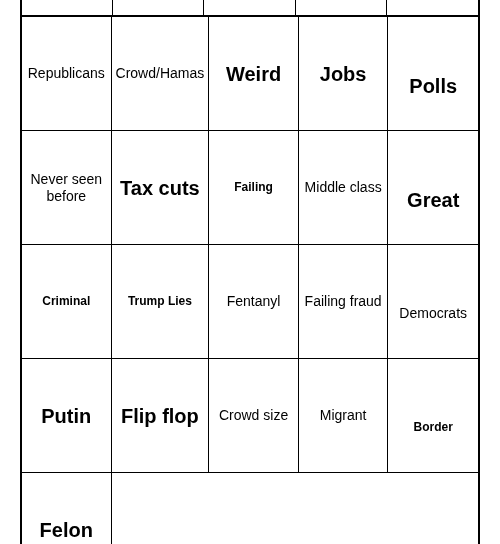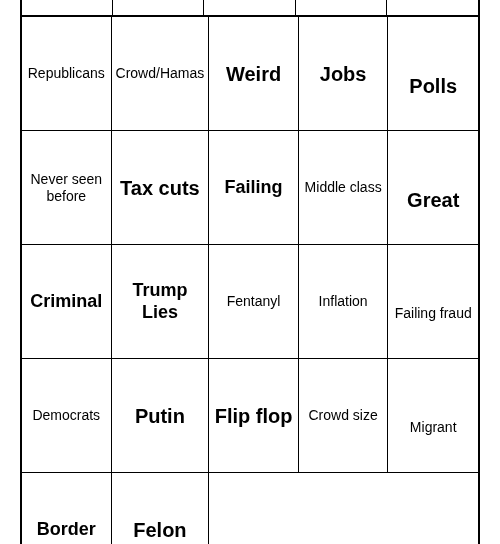--- a/index.html
+++ b/index.html
@@ -73,21 +73,21 @@
       font-size: 14px;
       line-height: 1.2;
     }
 
     .bingo-cell.large span {
       font-size: 20px;
       font-weight: bold;
     }
 
     .bingo-cell.medium span {
-      font-size: 18px;
+      font-size: 12px;
       font-weight: bold;
     }
   </style>
 </head>
 <body>
 
 <div class="bingo-card">
   <div class="bingo-header">
   <div class="bingo-header-cell">B</div>
       <div class="bingo-header-cell">I</div>
@@ -129,23 +129,20 @@
       <div class="bingo-cell medium">
         <span>Criminal</span>
       </div>
       <div class="bingo-cell medium">
         <span>Trump Lies</span>
       </div>
       <div class="bingo-cell">
         <span>Fentanyl</span>
       </div>
       <div class="bingo-cell">
-        <span>Inflation</span>
-      </div>
-      <div class="bingo-cell">
         <span>Failing fraud</span>
       </div>
       <div class="bingo-cell">
         <span>Democrats</span>
       </div>
       <div class="bingo-cell large">
         <span>Putin</span>
       </div>
       <div class="bingo-cell large">
         <span>Flip flop</span>

